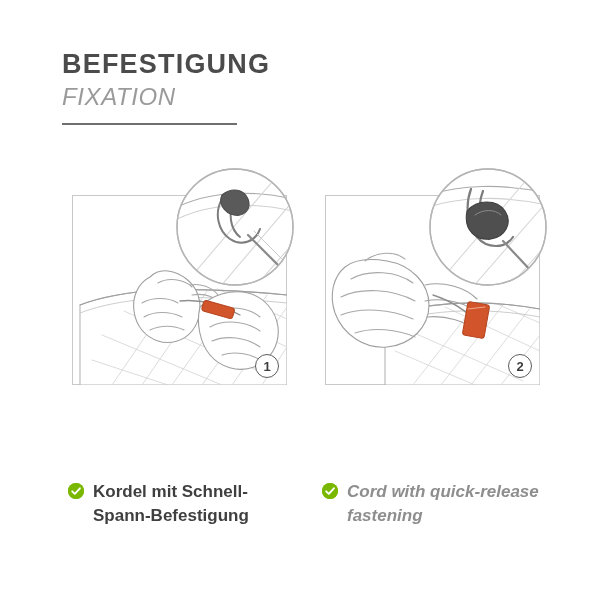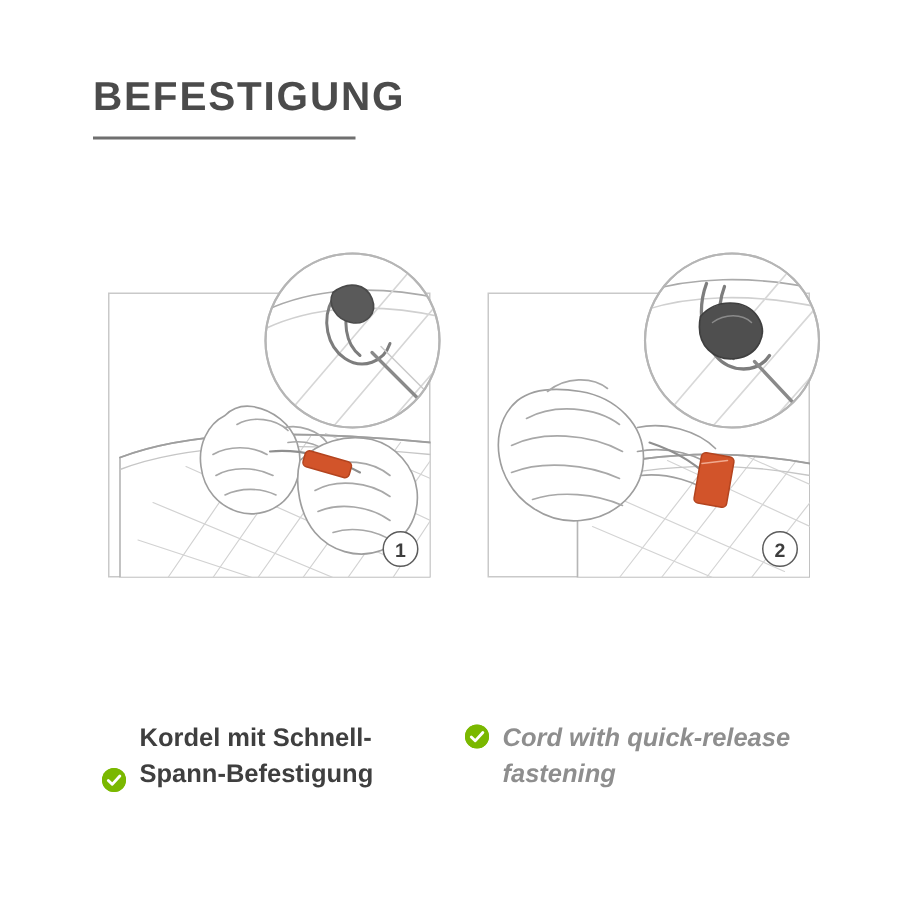--- a/index.html
+++ b/index.html
@@ -108,22 +108,22 @@
     left: 0;
     top: 480px;
     width: 600px;
     display: flex;
   }
   .caption {
     display: flex;
     align-items: flex-start;
     box-sizing: border-box;
   }
-  .caption.c1 { position: absolute; left: 68px; width: 235px; align-items: flex-end; }
-  .caption.c2 { position: absolute; left: 310px; width: 250px; }
+  .caption.c1 { position: absolute; left: 68px; width: 235px; }
+  .caption.c2 { position: absolute; left: 322px; width: 250px; }
   .check {
     flex: 0 0 auto;
     width: 16px;
     height: 16px;
     border-radius: 50%;
     background: #7ab800;
     margin-right: 9px;
     margin-top: 3px;
     position: relative;
   }
@@ -140,20 +140,21 @@
     font-weight: bold;
   }
 </style>
 </head>
 <body>
 
 <div class="page">
 
   <div class="header">
     <div class="title-main">BEFESTIGUNG</div>
+    <div class="title-sub">FIXATION</div>
     <div class="title-rule"></div>
   </div>
 
   <div class="panels">
 
     <div class="panel p1">
       <div class="panel-frame"></div>
       <svg class="panel-art" viewBox="0 0 215 230">
         <defs>
           <clipPath id="frame1">

